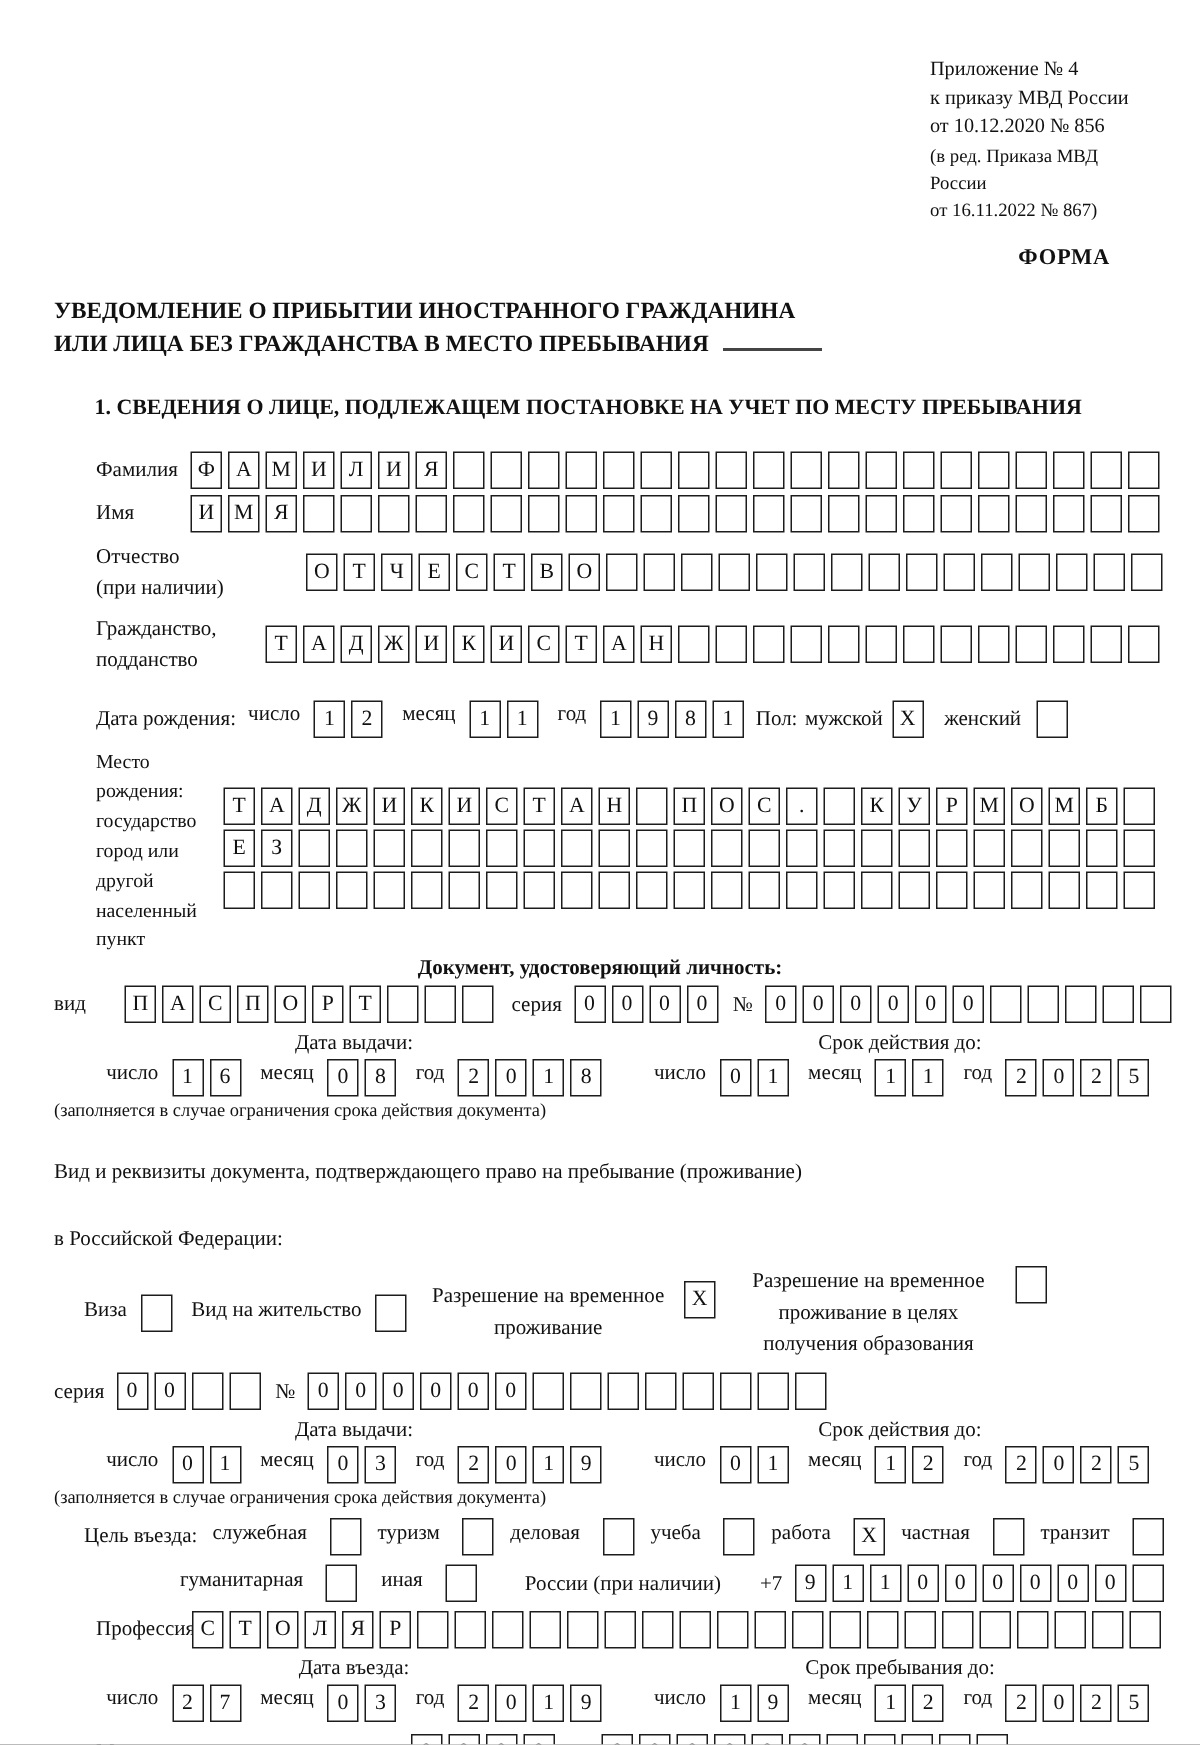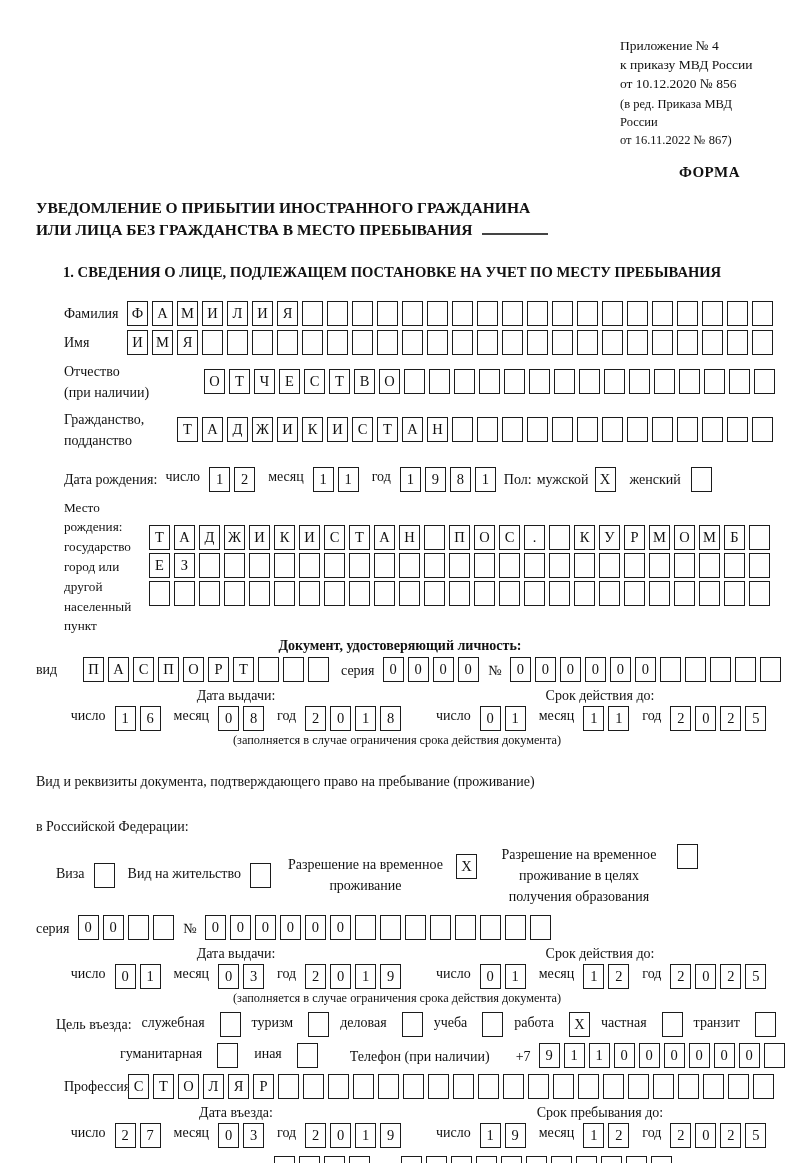--- a/index.html
+++ b/index.html
@@ -32,21 +32,21 @@
   .mt8{margin-top:8px;} .mt16{margin-top:16px;} .mt6{margin-top:6px;}
   .dg{display:flex;align-items:flex-start;gap:5px;}
   .dg .dlab{font-size:14px;margin:2px 4px 0 8px;}
   .dg .dlab:first-child{margin-left:0;}
   .gap8{width:8px;flex:none;} .gap14{width:14px;flex:none;}
   .center-bold{text-align:center;font-weight:bold;font-size:14px;margin-top:6px;}
   .two-col{display:flex;margin-top:6px;}
   .col-left{width:400px;display:flex;justify-content:center;flex:none;}
   .col-right{flex:1;display:flex;justify-content:center;}
   .subhead{font-size:14px;}
-  .note{font-size:12.3px;text-align:center;margin-top:2px;margin-right:6px;}
+  .note{font-size:12.3px;text-align:left;margin-top:2px;margin-right:6px;}
   .plain{font-size:14px;margin-top:23px;line-height:1.55;}
   .resid-types{margin-top:6px;gap:13px;}
   .rt{display:flex;align-items:flex-start;gap:9px;}
   .rt .rlab{font-size:14px;line-height:1.5;}
   .rt .c2{width:163px;text-align:center;} .rt .c3{width:178px;text-align:center;}
   .checkgroup{display:flex;gap:11px;align-items:flex-start;flex-wrap:nowrap;}
   .check-item{display:inline-flex;align-items:flex-start;gap:15px;}
   .check-item .clabel{font-size:14px;line-height:1.6;}
 </style>
 </head>
@@ -545,21 +545,21 @@
     <span class="checkgroup" style="gap:16px">
         <span class="check-item">
           <span class="clabel">гуманитарная</span>
           <span class="cell"></span>
         </span>
         <span class="check-item">
           <span class="clabel">иная</span>
           <span class="cell"></span>
         </span>
       </span>
-    <span class="flabel" style="margin:2px 0 0 32px">Телефон (при наличии)</span>
+    <span class="flabel" style="margin:2px 0 0 32px">России (при наличии)</span>
     <span class="flabel" style="margin:2px 8px 0 26px">+7</span>
     <span class="cells">
         <span class="cell">9</span>
         <span class="cell">1</span>
         <span class="cell">1</span>
         <span class="cell">0</span>
         <span class="cell">0</span>
         <span class="cell">0</span>
         <span class="cell">0</span>
         <span class="cell">0</span>

